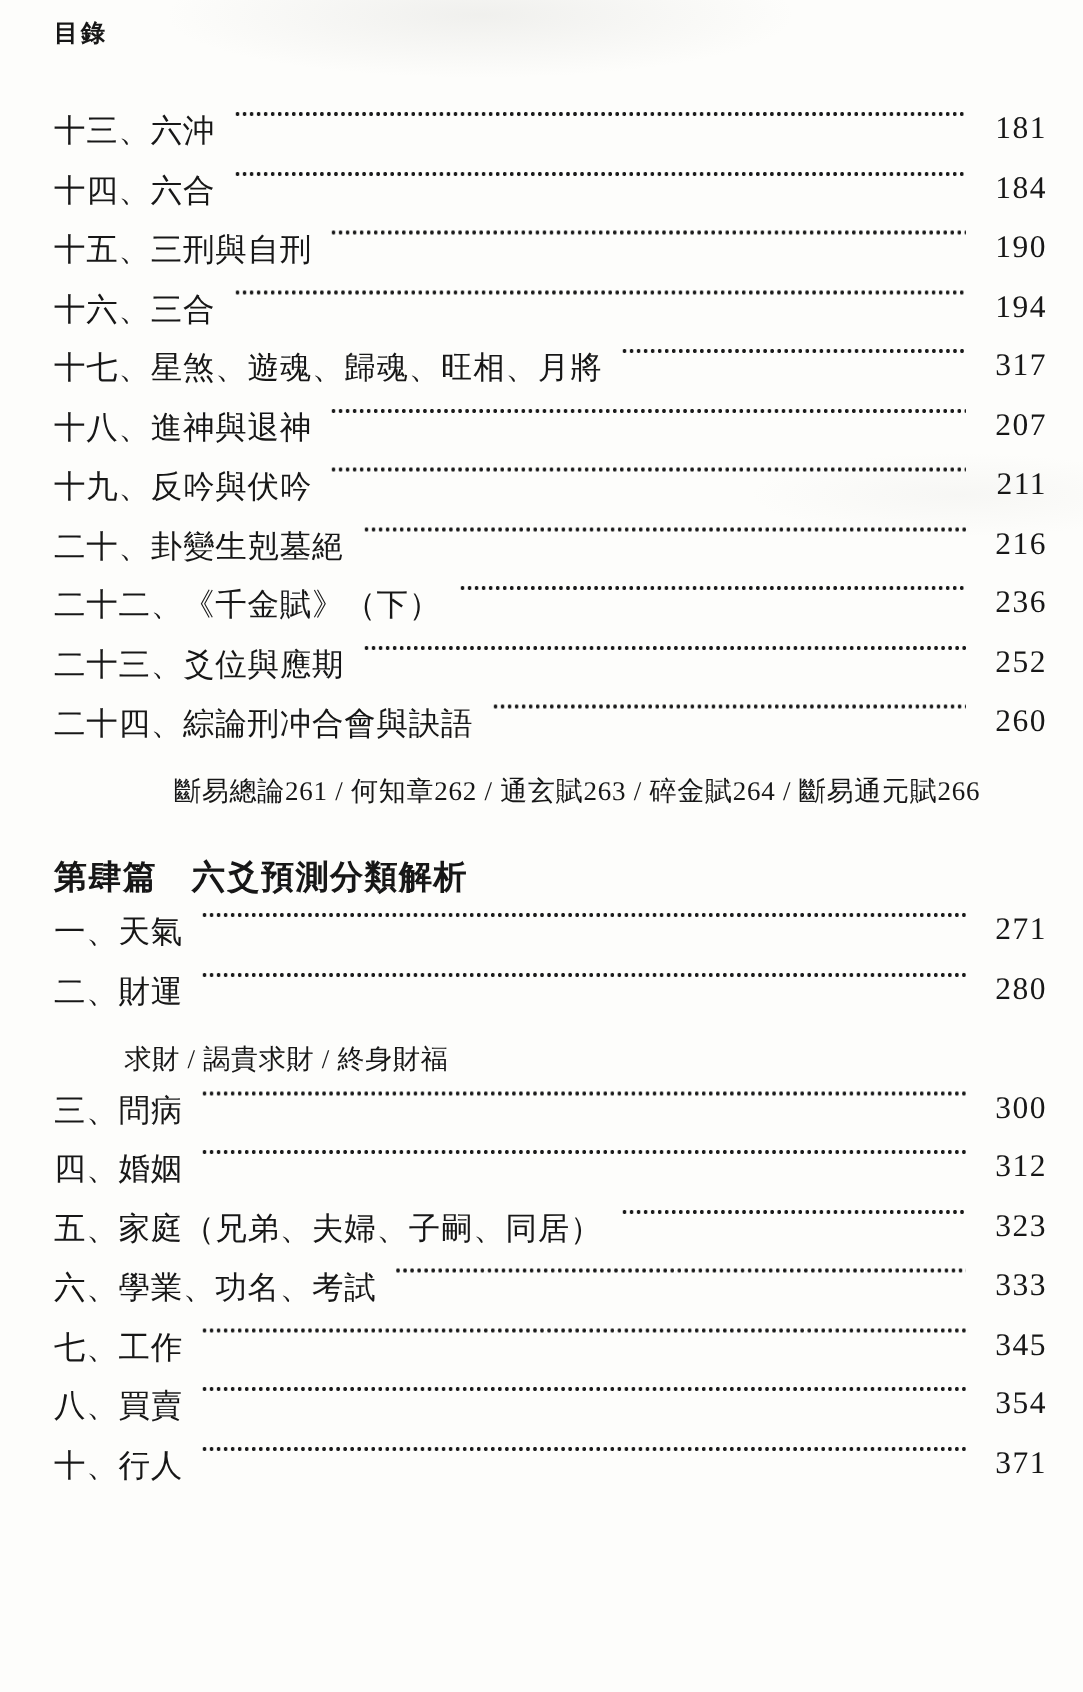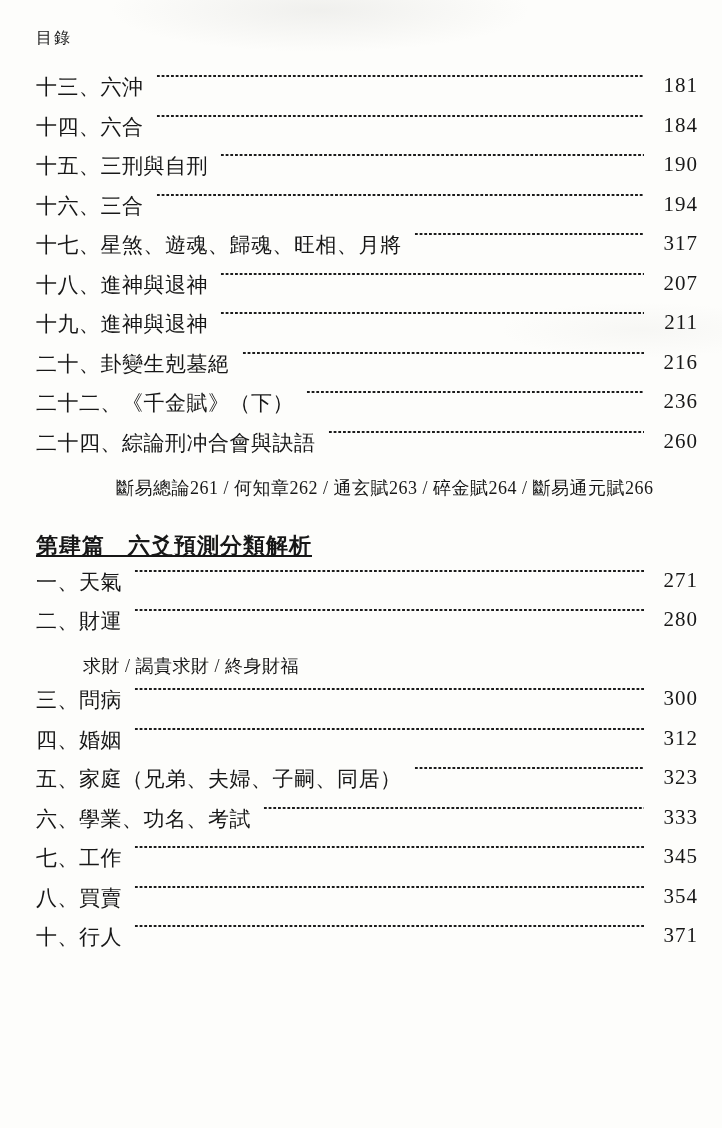--- a/index.html
+++ b/index.html
@@ -15,23 +15,23 @@
     width: 722px; height: 1128px;
     padding: 0;
     box-sizing: border-box;
     background:
       radial-gradient(ellipse 300px 60px at 320px 10px, rgba(180,180,175,0.18), rgba(0,0,0,0) 70%),
       radial-gradient(ellipse 200px 40px at 640px 330px, rgba(190,190,185,0.10), rgba(0,0,0,0) 70%),
       #fdfdfb;
   }
   .page-header {
     position: absolute;
-    left: 36px; top: 28px;
+    left: 36px; top: 12px;
     font-size: 16px;
-    font-weight: normal;
+    font-weight: bold;
     letter-spacing: 2px;
   }
   .toc {
     position: absolute;
     left: 36px; right: 24px; top: 73px;
   }
   .toc-row {
     display: flex;
     align-items: flex-start;
     height: 39.5px;
@@ -69,21 +69,20 @@
   .indent-1 { padding-left: 47px; }
   .indent-2 { padding-left: 80px; }
   .section-heading {
     display: flex;
     align-items: center;
     height: 44px;
     margin-top: 16px;
     font-size: 22px;
     font-weight: bold;
     letter-spacing: 1px;
-    text-decoration: underline;
   }
 </style>
 </head>
 <body>
 
 <div class="page">
   <div class="page-header">目錄</div>
 
   <div class="toc" id="toc-container">
   <div class="toc-row">
@@ -116,38 +115,43 @@
     <span class="toc-page">317</span>
   </div>
 
   <div class="toc-row">
     <span class="toc-title">十八、進神與退神</span>
     <span class="dots"></span>
     <span class="toc-page">207</span>
   </div>
 
   <div class="toc-row">
-    <span class="toc-title">十九、進神與退神</span>
+    <span class="toc-title">十九、反吟與伏吟</span>
     <span class="dots"></span>
     <span class="toc-page">211</span>
   </div>
 
   <div class="toc-row">
     <span class="toc-title">二十、卦變生剋墓絕</span>
     <span class="dots"></span>
     <span class="toc-page">216</span>
   </div>
 
 
   <div class="toc-row">
     <span class="toc-title">二十二、《千金賦》（下）</span>
     <span class="dots"></span>
     <span class="toc-page">236</span>
   </div>
 
+  <div class="toc-row">
+    <span class="toc-title">二十三、爻位與應期</span>
+    <span class="dots"></span>
+    <span class="toc-page">252</span>
+  </div>
 
   <div class="toc-row">
     <span class="toc-title">二十四、綜論刑冲合會與訣語</span>
     <span class="dots"></span>
     <span class="toc-page">260</span>
   </div>
 
   <div class="toc-subnote indent-2">斷易總論261 / 何知章262 / 通玄賦263 / 碎金賦264 / 斷易通元賦266</div>
 
   <div class="section-heading">第肆篇　六爻預測分類解析</div>

